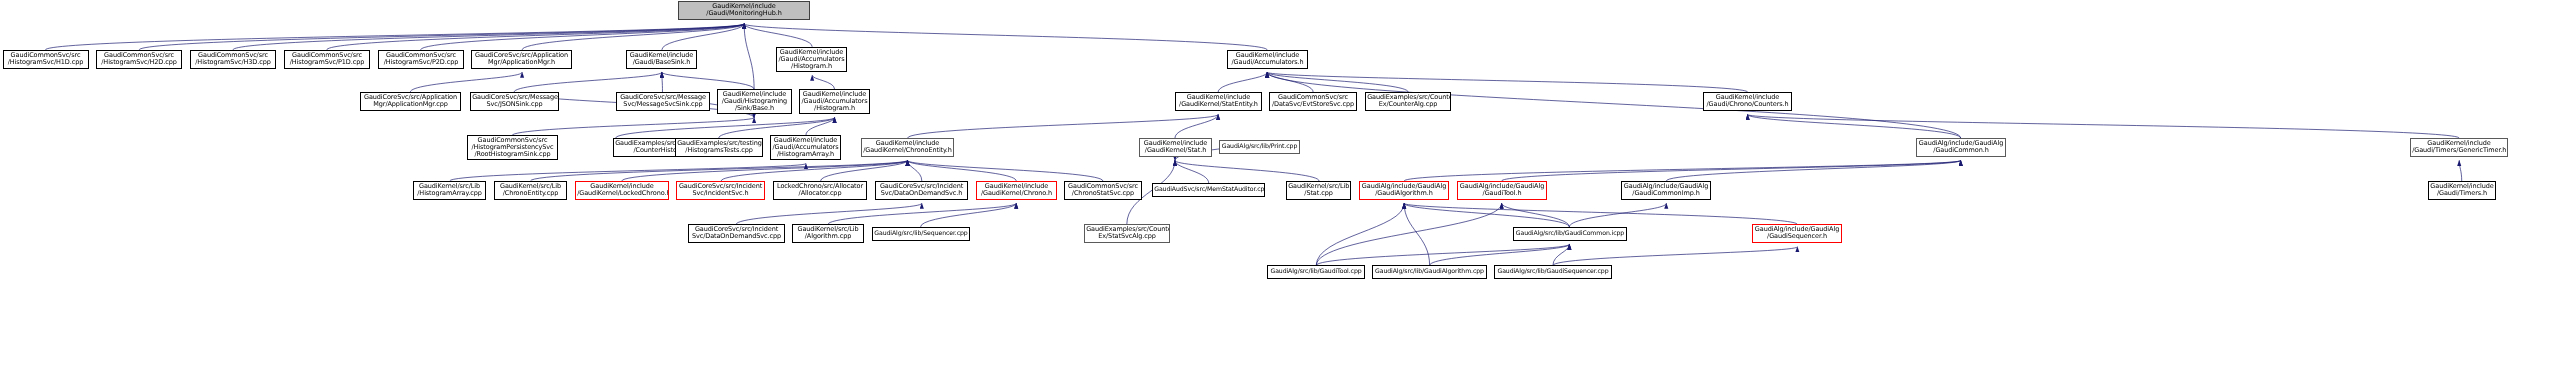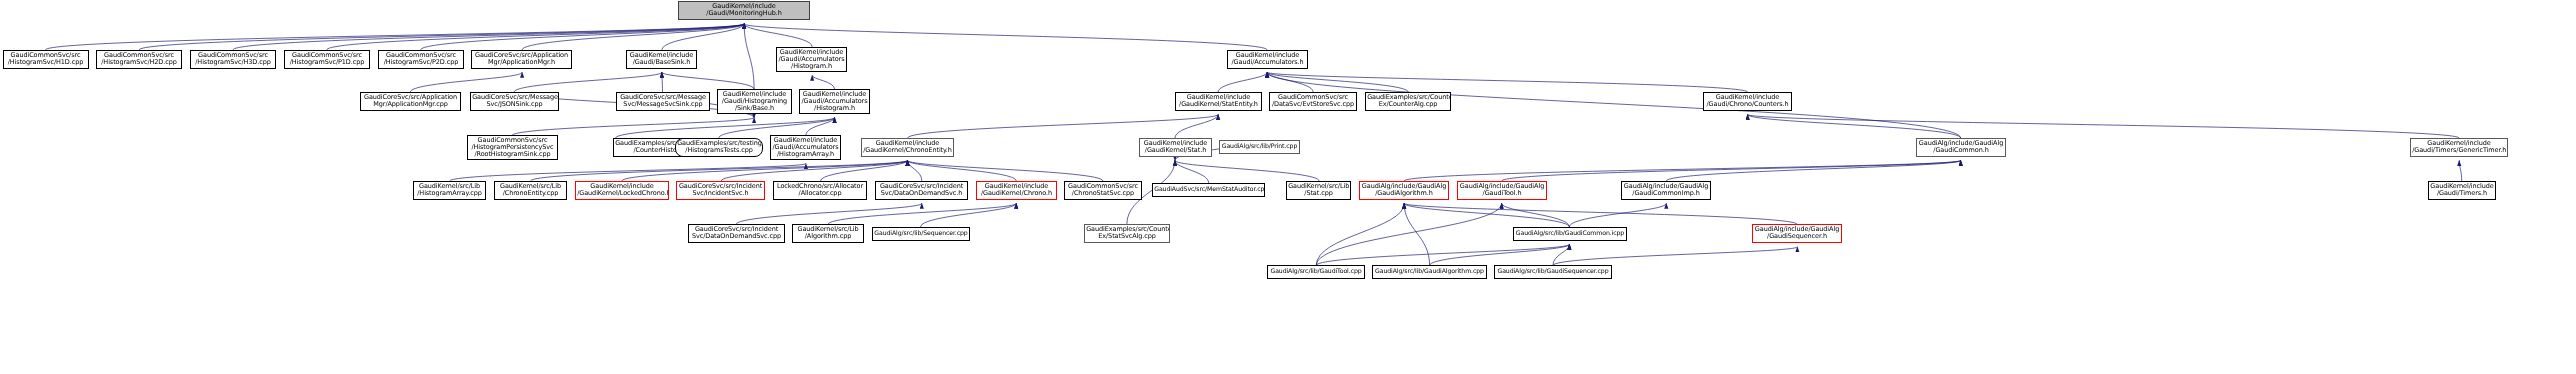--- a/index.html
+++ b/index.html
@@ -171,21 +171,21 @@
       </div>
       <div class="node" style="left: 467px; top: 135px; width: 91px; height: 25px;">
         <span>GaudiCommonSvc/src
 /HistogramPersistencySvc
 /RootHistogramSink.cpp</span>
       </div>
       <div class="node" style="left: 565px; top: 138px; width: 101px; height: 18.6px; margin-left: 48px;">
         <span>GaudiExamples/src/Histograms
 /CounterHistos.cpp</span>
       </div>
-      <div class="node" style="left: 675px; top: 138px; width: 88px; height: 18.6px; border-radius: 8px;">
+      <div class="node" style="left: 675px; top: 138px; width: 88px; height: 18.6px;">
         <span>GaudiExamples/src/testing
 /HistogramsTests.cpp</span>
       </div>
       <div class="node" style="left: 770px; top: 135px; width: 71px; height: 25px;">
         <span>GaudiKernel/include
 /Gaudi/Accumulators
 /HistogramArray.h</span>
       </div>
       <div class="node grey" style="left: 861px; top: 138px; width: 93px; height: 18.6px;">
         <span>GaudiKernel/include

